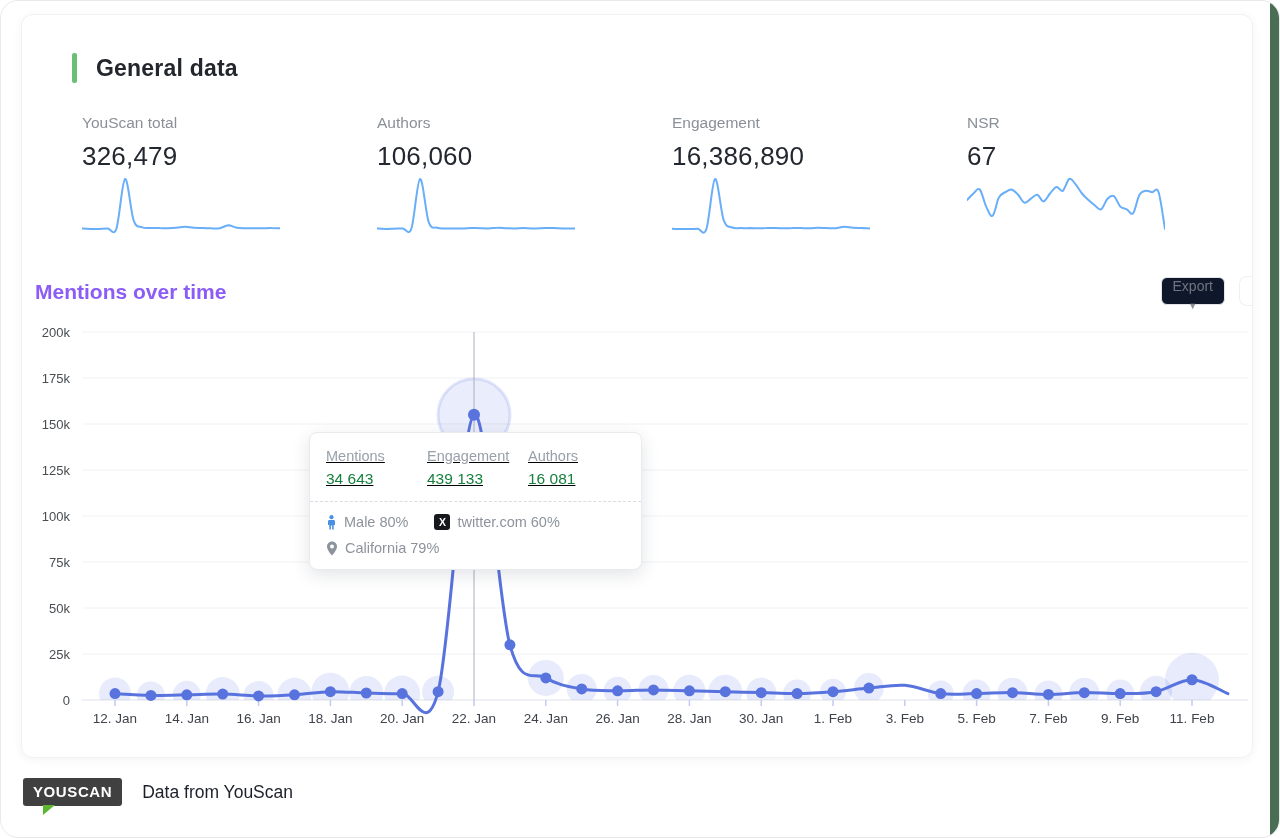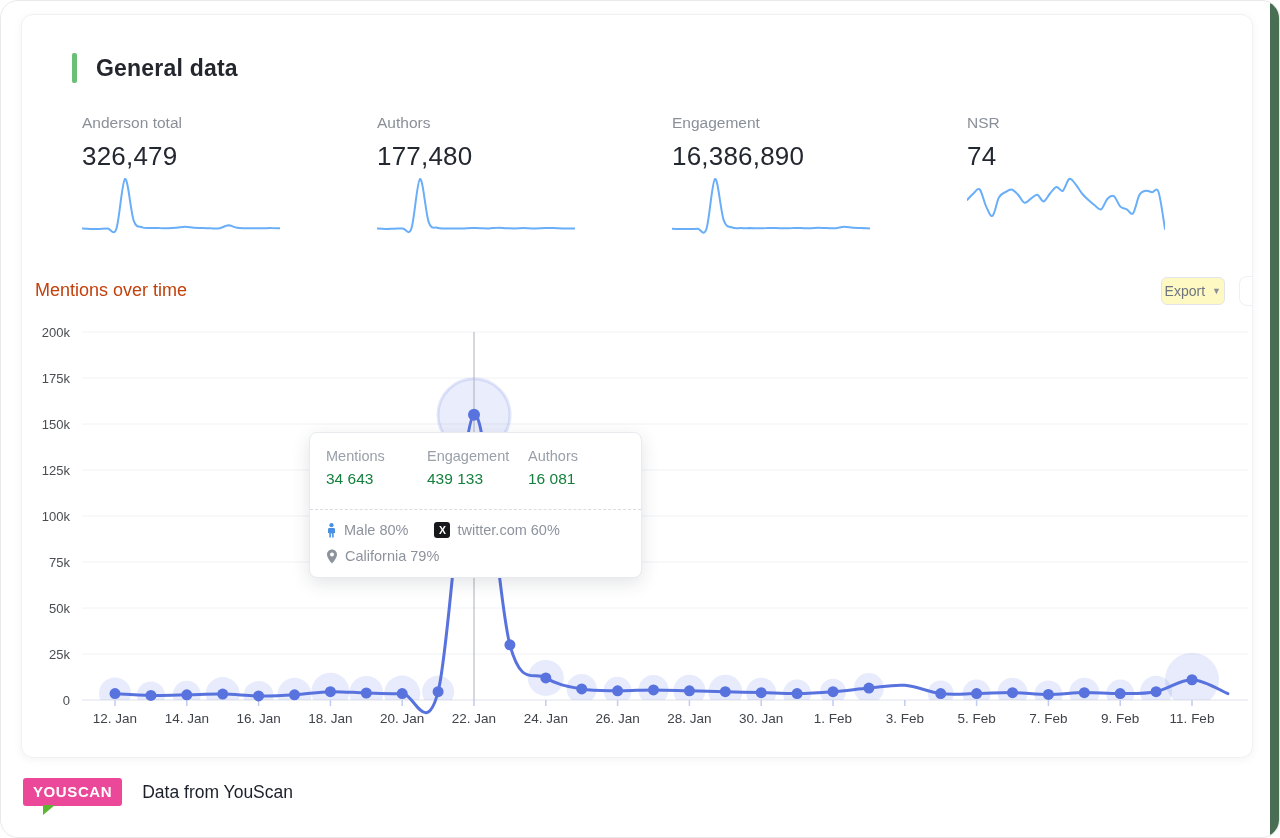--- a/index.html
+++ b/index.html
@@ -9,29 +9,29 @@
   .card { position:absolute; left:20px; top:13px; width:1232px; height:744px; background:#fff; border:1px solid #f0f1f4; border-radius:12px; box-shadow:0 2px 10px rgba(30,40,60,0.05); }
   .card-header { position:absolute; left:50px; top:38px; display:flex; align-items:center; gap:19px; }
   .accent-bar { width:5px; height:30px; border-radius:2px; }
   .card-header h1 { font-size:23px; font-weight:700; color:#23262d; letter-spacing:.2px; }
   .stats-row { position:absolute; left:60px; top:99px; display:flex; }
   .stat { width:295px; }
   .stat-label { font-size:15.5px; color:#8a9099; margin-bottom:9px; }
   .stat-value { font-size:26px; color:#23272f; font-weight:500; letter-spacing:.2px; margin-bottom:4px; }
   .stat svg { display:block; }
   .chart-header { position:absolute; left:13px; top:261px; right:0; height:34px; }
-  .chart-header h2 { font-size:18px; font-weight:400; color:#c2410c; padding-top:4px; }
-  .export-btn { position:absolute; top:1px; right:27px; height:28px; padding:0 3px; background:#fef9c3; border:1px solid #e2e4e9; border-radius:6px; font-family:"Liberation Sans",sans-serif; font-size:14px; color:#6f7580; display:flex; align-items:center; gap:7px; cursor:pointer; }
+  .chart-header h2 { font-size:21px; font-weight:700; color:#8b5cf6; padding-top:4px; }
+  .export-btn { position:absolute; top:1px; right:27px; height:28px; padding:0 11px; background:#0f172a; border:1px solid #e2e4e9; border-radius:6px; font-family:"Liberation Sans",sans-serif; font-size:14px; color:#6f7580; display:flex; align-items:center; gap:7px; cursor:pointer;flex-direction:column; }
   .export-btn .caret { font-size:9px; color:#8a8f98; }
   .btn-sliver { position:absolute; top:0; right:0; width:13px; height:30px; background:#fff; border:1px solid #eef0f3; border-right:none; border-radius:8px 0 0 8px; }
   .chart-area { position:absolute; left:0; top:310px; width:1232px; height:430px; }
   .chart-area svg text { font-family:"Liberation Sans",sans-serif; }
   .tooltip { position:absolute; left:287px; top:107px; width:333px; background:#fff; border:1px solid #e8eaee; border-radius:8px; box-shadow:0 5px 18px rgba(40,50,70,0.13); padding:15px 16px 13px; }
   .tt-title { display:block; font-size:15px; line-height:1.28; color:#5b80ee; text-decoration:none; cursor:pointer; margin-bottom:13px; }
-  .tt-stats { display:flex; margin-bottom:21px; }
+  .tt-stats { display:flex; margin-bottom:13px;text-decoration:underline; }
   .tt-stat { width:101px; }
   .tt-stat:last-child { width:auto; }
   .tt-stat-label { font-size:14.5px; color:#99a0aa; margin-bottom:6px; }
   .tt-stat-value { font-size:15.5px; color:#15803d; }
   .tt-divider { border-top:1px dashed #d9dce1; margin:0 -16px; }
   .tt-demo { padding-top:12px; }
   .tt-demo-row { display:flex; align-items:center; gap:26px; margin-bottom:10px; }
   .tt-demo-row:last-child { margin-bottom:0; }
   .tt-demo-item { display:flex; align-items:center; gap:7px; font-size:14.5px; color:#8d939d; }
   .x-badge { display:inline-flex; width:16px; height:16px; background:#16181c; color:#fff; border-radius:3px; align-items:center; justify-content:center; font-size:10.5px; font-weight:700; }
@@ -47,43 +47,43 @@
   <div class="green-edge" style="background: rgb(74, 110, 84);"></div>
 
   <div class="card">
     <div class="card-header">
       <span class="accent-bar" style="background: rgb(106, 191, 116);"></span>
       <h1>General data</h1>
     </div>
 
     <div class="stats-row" id="stats-row">
         <div class="stat">
-          <div class="stat-label">Anderson total</div>
+          <div class="stat-label">YouScan total</div>
           <div class="stat-value">326,479</div>
           <svg width="198" height="58" viewBox="0 0 198 58">
             <path d="M0 52.59785522788204 C1.4 52.7 5.7 53.0 8.6 53.0 C11.5 53.0 14.3 52.9 17.2 52.9 C20.1 52.8 23.0 52.6 25.8 52.6 C28.7 52.6 31.6 61.0 34.4 52.7 C37.3 44.5 40.2 4.4 43.0 3.0 C45.9 1.6 48.8 36.5 51.7 44.6 C54.5 52.6 57.4 50.0 60.3 51.3 C63.1 52.5 66.0 51.8 68.9 51.9 C71.7 52.1 74.6 52.0 77.5 52.1 C80.3 52.1 83.2 52.2 86.1 52.2 C89.0 52.2 91.8 52.0 94.7 51.8 C97.6 51.5 100.4 50.7 103.3 50.7 C106.2 50.7 109.0 51.6 111.9 51.8 C114.8 52.0 117.7 52.0 120.5 52.1 C123.4 52.2 126.3 52.3 129.1 52.3 C132.0 52.4 134.9 52.7 137.7 52.2 C140.6 51.7 143.5 49.3 146.3 49.2 C149.2 49.2 152.1 51.3 155.0 51.8 C157.8 52.3 160.7 52.1 163.6 52.2 C166.4 52.3 169.3 52.3 172.2 52.3 C175.0 52.3 177.9 52.2 180.8 52.2 C183.7 52.2 186.5 52.0 189.4 52.1 C192.3 52.1 196.6 52.3 198.0 52.3" fill="none" stroke="#69aef8" stroke-width="2" stroke-linecap="round"></path>
           </svg>
         </div>
         <div class="stat">
           <div class="stat-label">Authors</div>
-          <div class="stat-value">177,480</div>
+          <div class="stat-value">106,060</div>
           <svg width="198" height="58" viewBox="0 0 198 58">
             <path d="M0 52.38271604938272 C1.4 52.5 5.7 52.9 8.6 53.0 C11.5 53.1 14.3 52.8 17.2 52.7 C20.1 52.6 23.0 52.4 25.8 52.4 C28.7 52.4 31.6 60.8 34.4 52.5 C37.3 44.3 40.2 4.1 43.0 3.0 C45.9 1.9 48.8 38.1 51.7 46.2 C54.5 54.3 57.4 50.7 60.3 51.8 C63.1 52.8 66.0 52.3 68.9 52.4 C71.7 52.5 74.6 52.4 77.5 52.4 C80.3 52.4 83.2 52.5 86.1 52.4 C89.0 52.3 91.8 51.9 94.7 51.9 C97.6 51.9 100.4 52.2 103.3 52.2 C106.2 52.3 109.0 52.5 111.9 52.4 C114.8 52.3 117.7 51.8 120.5 51.8 C123.4 51.7 126.3 52.1 129.1 52.2 C132.0 52.3 134.9 52.4 137.7 52.4 C140.6 52.4 143.5 52.1 146.3 52.1 C149.2 52.1 152.1 52.4 155.0 52.4 C157.8 52.4 160.7 52.3 163.6 52.2 C166.4 52.2 169.3 51.9 172.2 51.9 C175.0 51.9 177.9 52.2 180.8 52.2 C183.7 52.3 186.5 52.4 189.4 52.4 C192.3 52.4 196.6 52.4 198.0 52.4" fill="none" stroke="#69aef8" stroke-width="2" stroke-linecap="round"></path>
           </svg>
         </div>
         <div class="stat">
           <div class="stat-label">Engagement</div>
           <div class="stat-value">16,386,890</div>
           <svg width="198" height="58" viewBox="0 0 198 58">
             <path d="M0 52.82817869415807 C1.4 52.9 5.7 53.0 8.6 53.0 C11.5 53.0 14.3 53.0 17.2 53.0 C20.1 53.0 23.0 52.8 25.8 52.8 C28.7 52.8 31.6 61.3 34.4 53.0 C37.3 44.7 40.2 4.5 43.0 3.0 C45.9 1.5 48.8 36.2 51.7 44.2 C54.5 52.3 57.4 50.1 60.3 51.5 C63.1 52.8 66.0 52.0 68.9 52.1 C71.7 52.3 74.6 52.1 77.5 52.1 C80.3 52.2 83.2 52.3 86.1 52.3 C89.0 52.3 91.8 52.0 94.7 52.0 C97.6 51.9 100.4 52.1 103.3 52.1 C106.2 52.2 109.0 52.3 111.9 52.3 C114.8 52.3 117.7 52.0 120.5 52.0 C123.4 51.9 126.3 52.1 129.1 52.1 C132.0 52.2 134.9 52.4 137.7 52.3 C140.6 52.3 143.5 51.8 146.3 51.8 C149.2 51.8 152.1 52.1 155.0 52.1 C157.8 52.2 160.7 52.5 163.6 52.3 C166.4 52.1 169.3 50.9 172.2 50.8 C175.0 50.7 177.9 51.6 180.8 51.8 C183.7 52.0 186.5 52.0 189.4 52.1 C192.3 52.3 196.6 52.4 198.0 52.5" fill="none" stroke="#69aef8" stroke-width="2" stroke-linecap="round"></path>
           </svg>
         </div>
         <div class="stat">
           <div class="stat-label">NSR</div>
-          <div class="stat-value">74</div>
+          <div class="stat-value">67</div>
           <svg width="198" height="58" viewBox="0 0 198 58">
             <path d="M0 24.052631578947366 C1.1 23.0 4.3 19.2 6.4 17.5 C8.5 15.7 10.6 11.3 12.8 13.5 C14.9 15.7 17.0 26.2 19.2 30.6 C21.3 35.0 23.4 41.4 25.5 39.8 C27.7 38.3 29.8 25.4 31.9 21.4 C34.1 17.5 36.2 17.5 38.3 16.2 C40.5 14.8 42.6 13.1 44.7 13.5 C46.8 14.0 49.0 16.6 51.1 18.8 C53.2 21.0 55.4 26.0 57.5 26.7 C59.6 27.3 61.7 24.1 63.9 22.7 C66.0 21.4 68.1 18.4 70.3 18.8 C72.4 19.2 74.5 25.6 76.6 25.4 C78.8 25.1 80.9 19.9 83.0 17.5 C85.2 15.1 87.3 11.3 89.4 10.9 C91.5 10.5 93.7 16.2 95.8 14.8 C97.9 13.5 100.1 4.1 102.2 3.0 C104.3 1.9 106.5 5.9 108.6 8.3 C110.7 10.7 112.8 14.8 115.0 17.5 C117.1 20.1 119.2 22.1 121.4 24.1 C123.5 26.0 125.6 27.8 127.7 29.3 C129.9 30.9 132.0 34.4 134.1 33.3 C136.3 32.2 138.4 24.9 140.5 22.7 C142.6 20.5 144.8 18.8 146.9 20.1 C149.0 21.4 151.2 28.4 153.3 30.6 C155.4 32.8 157.5 32.2 159.7 33.3 C161.8 34.4 163.9 39.6 166.1 37.2 C168.2 34.8 170.3 22.5 172.5 18.8 C174.6 15.1 176.7 15.3 178.8 14.8 C181.0 14.4 183.1 15.9 185.2 16.2 C187.4 16.4 189.5 10.0 191.6 16.2 C193.7 22.3 196.9 46.9 198.0 53.0" fill="none" stroke="#69aef8" stroke-width="2" stroke-linecap="round"></path>
           </svg>
         </div>
       </div>
 
     <div class="chart-header">
       <h2>Mentions over time</h2>
       <button class="export-btn">
         <span>Export</span>
@@ -256,18 +256,18 @@
                 </svg>
                 <span>California 79%</span>
               </div>
             </div>
           </div>
       </div>
     </div>
   </div>
 
   <div class="footer">
-    <div class="logo-badge" style="background: #ec4899;">
+    <div class="logo-badge" style="background: #404040;">
       <span>YOUSCAN</span>
     </div>
     <div class="footer-caption">Data from YouScan</div>
   </div>
 </div>
 
 </body></html>

